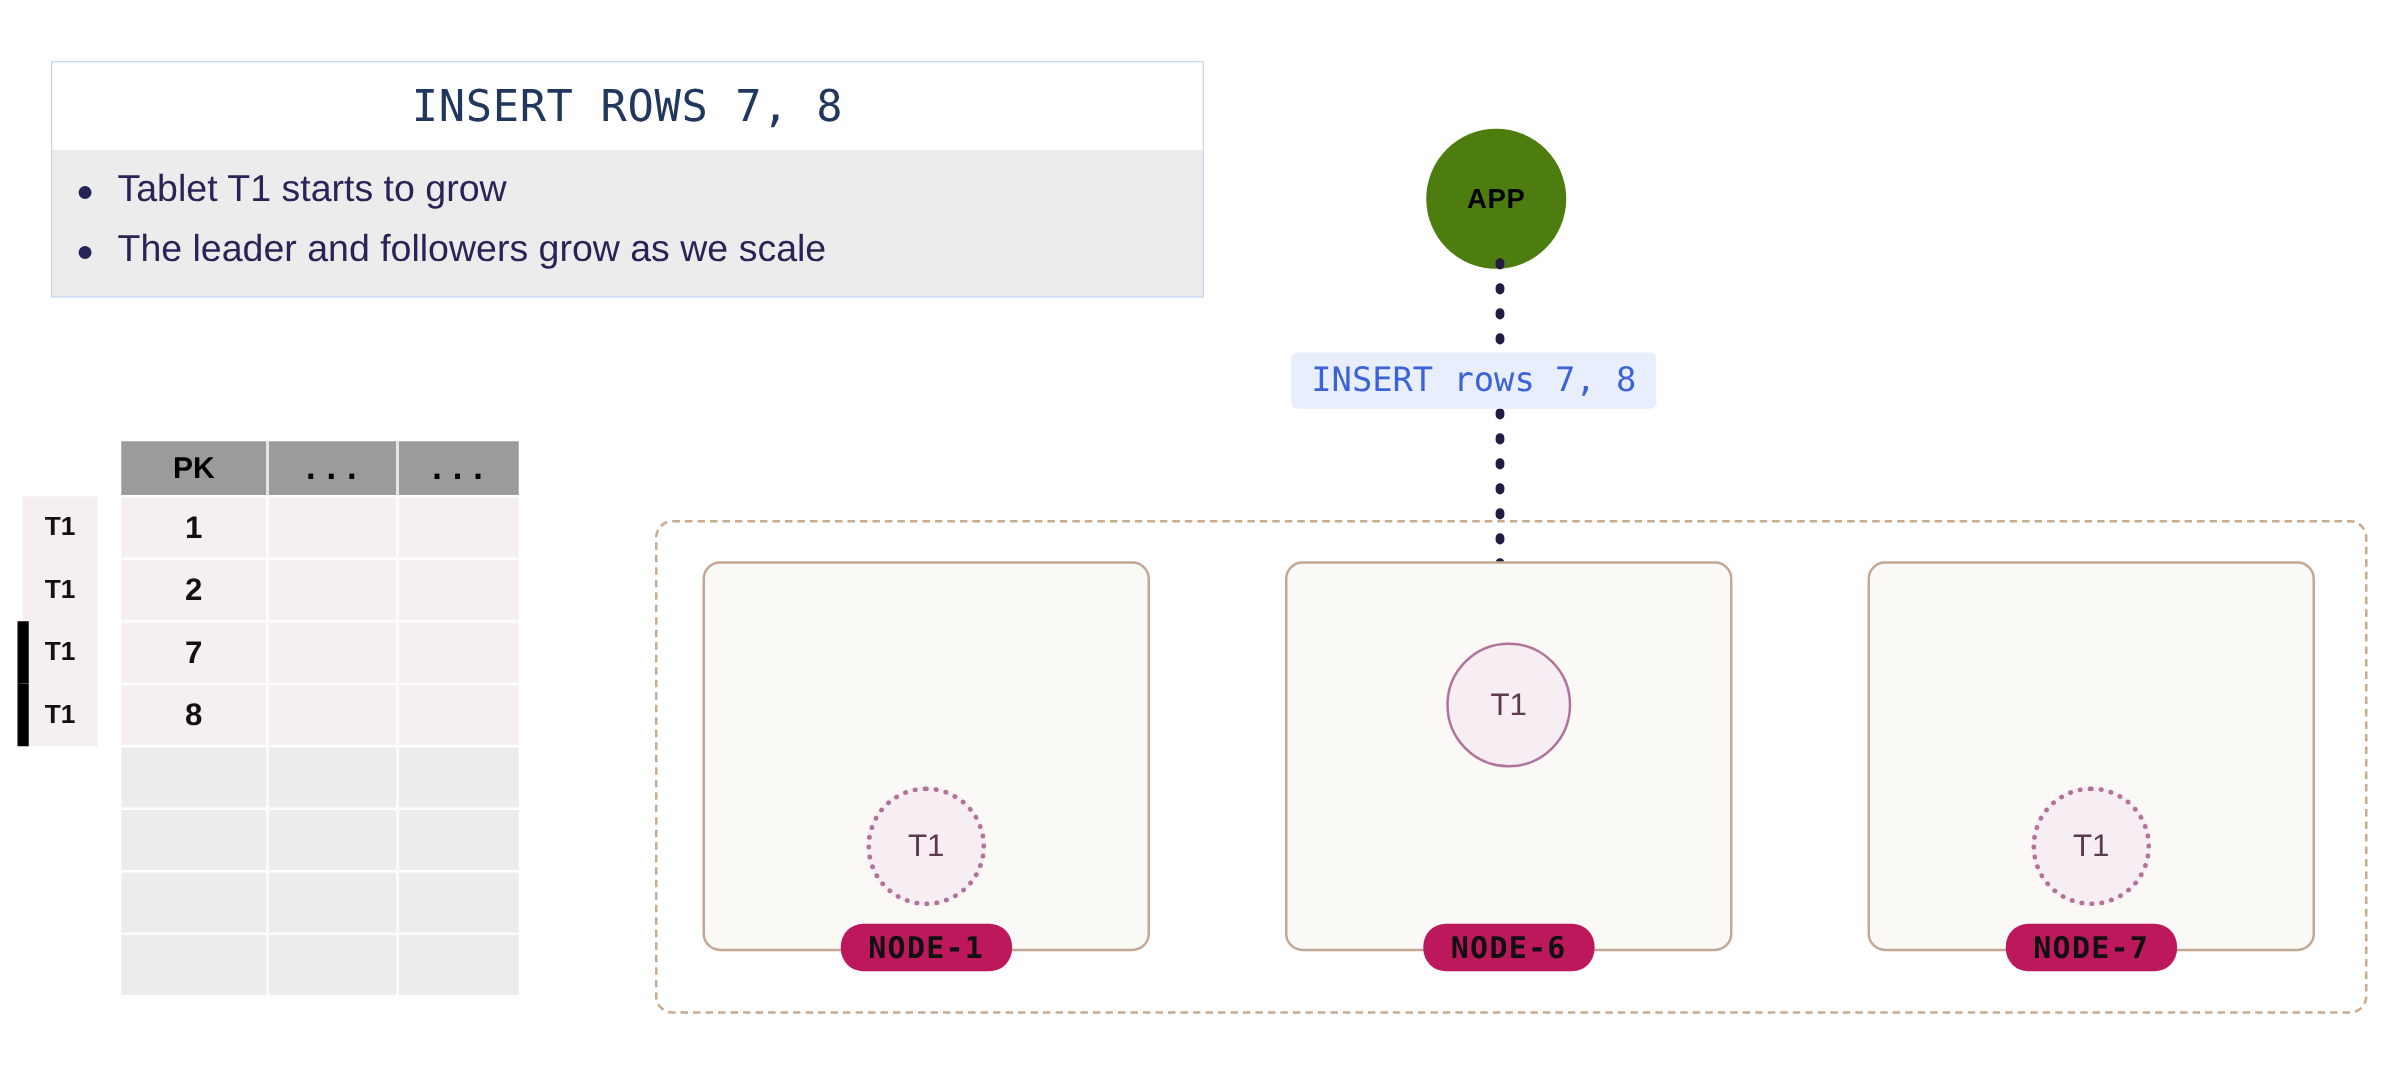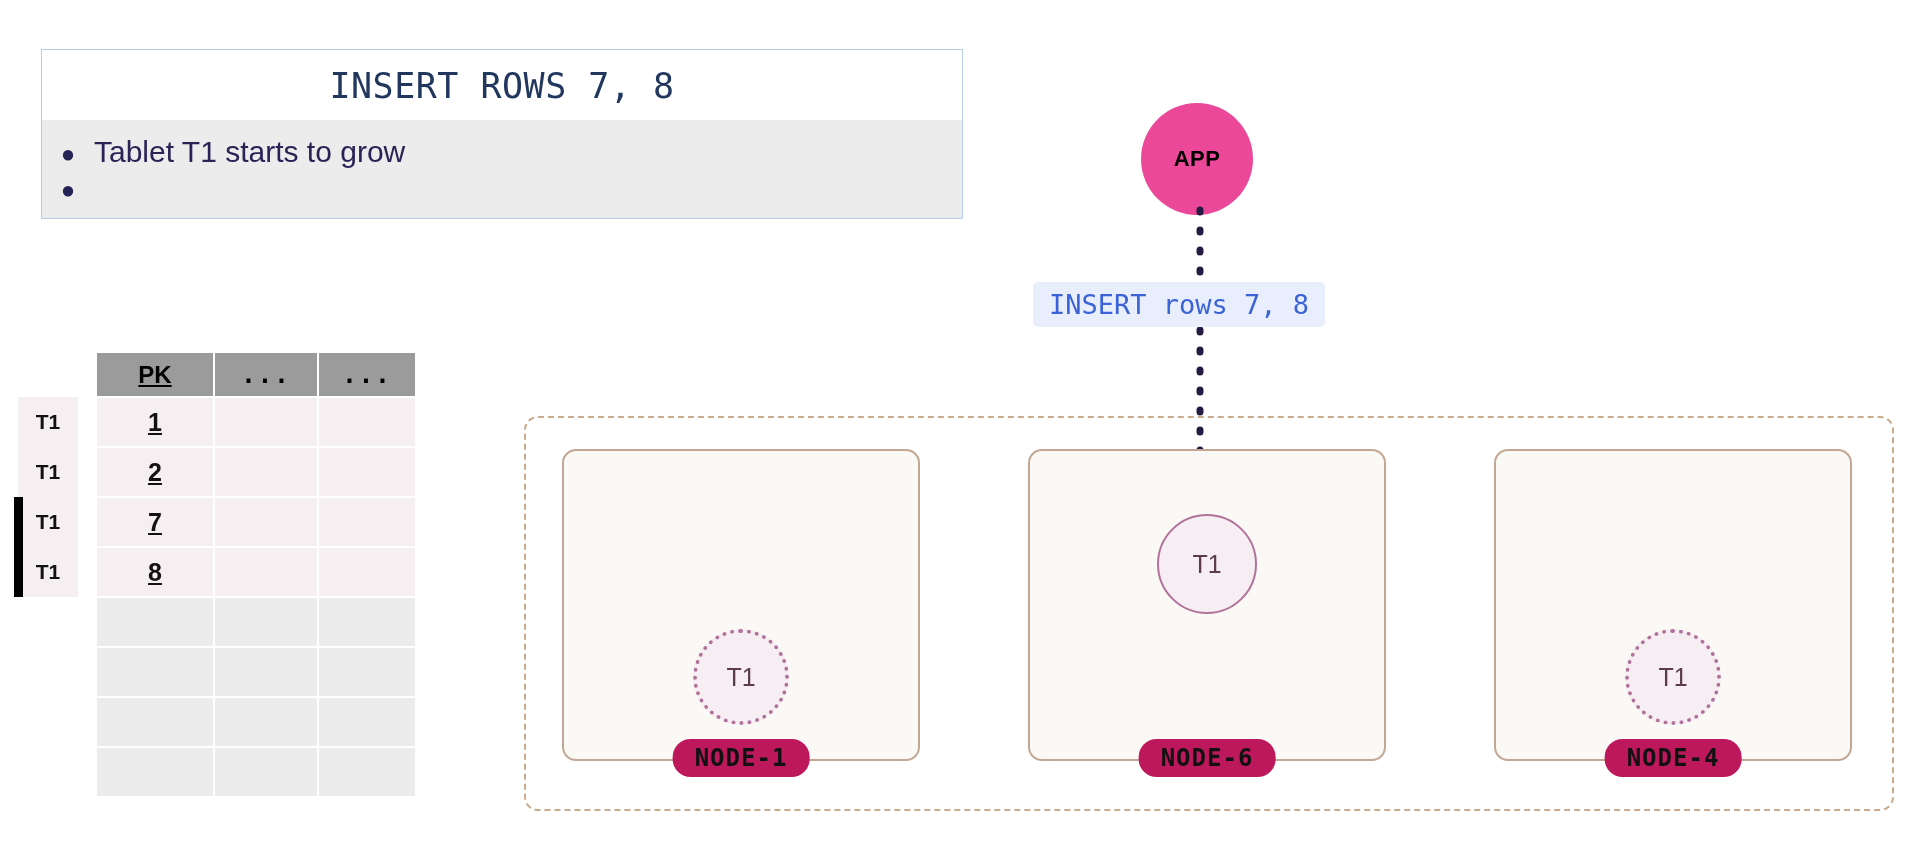--- a/index.html
+++ b/index.html
@@ -101,21 +101,21 @@
   .cell {
     box-sizing: border-box;
     border: 1.5px solid #ffffff;
     display: flex;
     align-items: center;
     justify-content: center;
     font-size: 25px;
     font-weight: bold;
     color: #111111;
   }
-  .c-pk { width: 118px; text-decoration: underline; }
+  .c-pk { width: 118px; }
   .c-d1 { width: 104px; }
   .c-d2 { width: 98px; }
   .hdr .cell {
     background: #9b9b9b;
     font-size: 24px;
     color: #000000;
     letter-spacing: 2px;
     font-family: "DejaVu Sans Mono", "Liberation Mono", monospace;
   }
   .hdr { height: 45px; }
@@ -124,21 +124,21 @@
   .empty .cell { background: #ececec; }
 
   
   #app-circle {
     position: absolute;
     left: 1141px;
     top: 103px;
     width: 112px;
     height: 112px;
     border-radius: 50%;
-    background: #ec4899;
+    background: #4d7c0f;
     display: flex;
     align-items: center;
     justify-content: center;
     font-size: 22px;
     font-weight: bold;
     color: #000000;
     letter-spacing: 0.5px;
   }
 
   
@@ -240,20 +240,21 @@
 
 <div id="callout">
   <div id="callout-title">INSERT ROWS 7, 8</div>
   <div id="callout-body">
     <div class="bullet-row">
       <span class="bullet-dot">●</span>
       <span class="bullet-text">Tablet T1 starts to grow</span>
     </div>
     <div class="bullet-row">
       <span class="bullet-dot">●</span>
+      <span class="bullet-text">The leader and followers grow as we scale</span>
     </div>
   </div>
 </div>
 
 <div id="table-wrap">
   <div id="table-grid">
 
     <div class="trow hdr">
       <div class="tag-cell"></div>
       <div class="cell c-pk">PK</div>
@@ -333,16 +334,16 @@
     <div class="node-label">NODE-1</div>
   </div>
 
   <div class="node" id="node-2">
     <div class="tablet leader">T1</div>
     <div class="node-label">NODE-6</div>
   </div>
 
   <div class="node" id="node-3">
     <div class="tablet follower">T1</div>
-    <div class="node-label">NODE-4</div>
+    <div class="node-label">NODE-7</div>
   </div>
 
 </div>
 
 </body></html>

